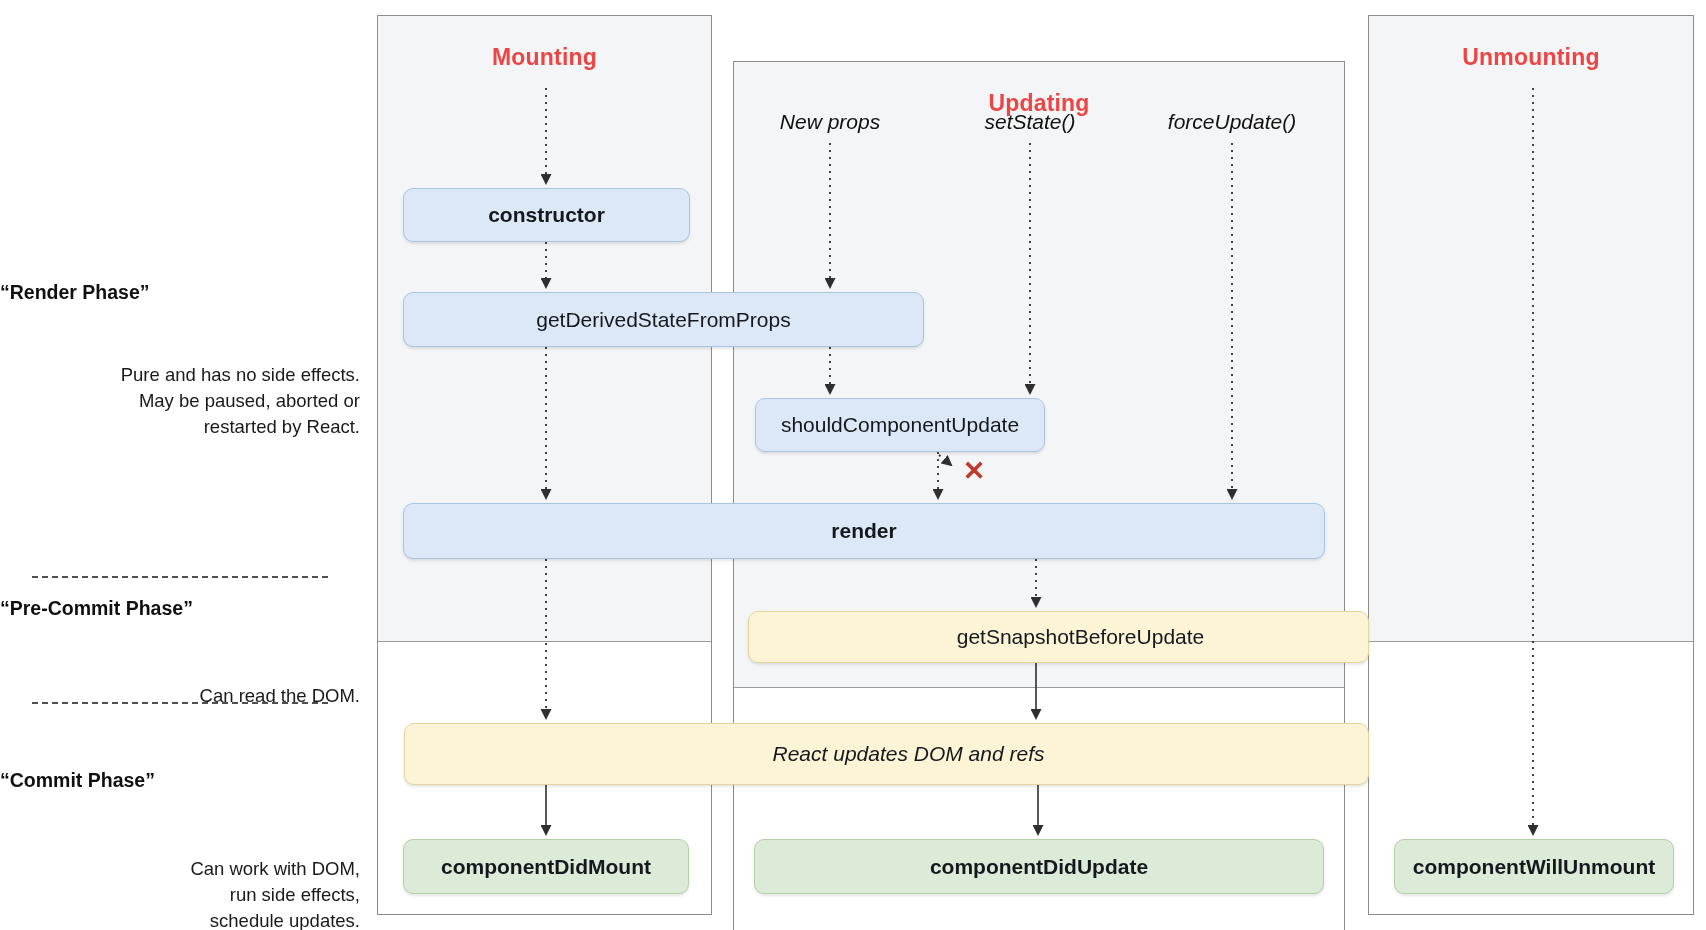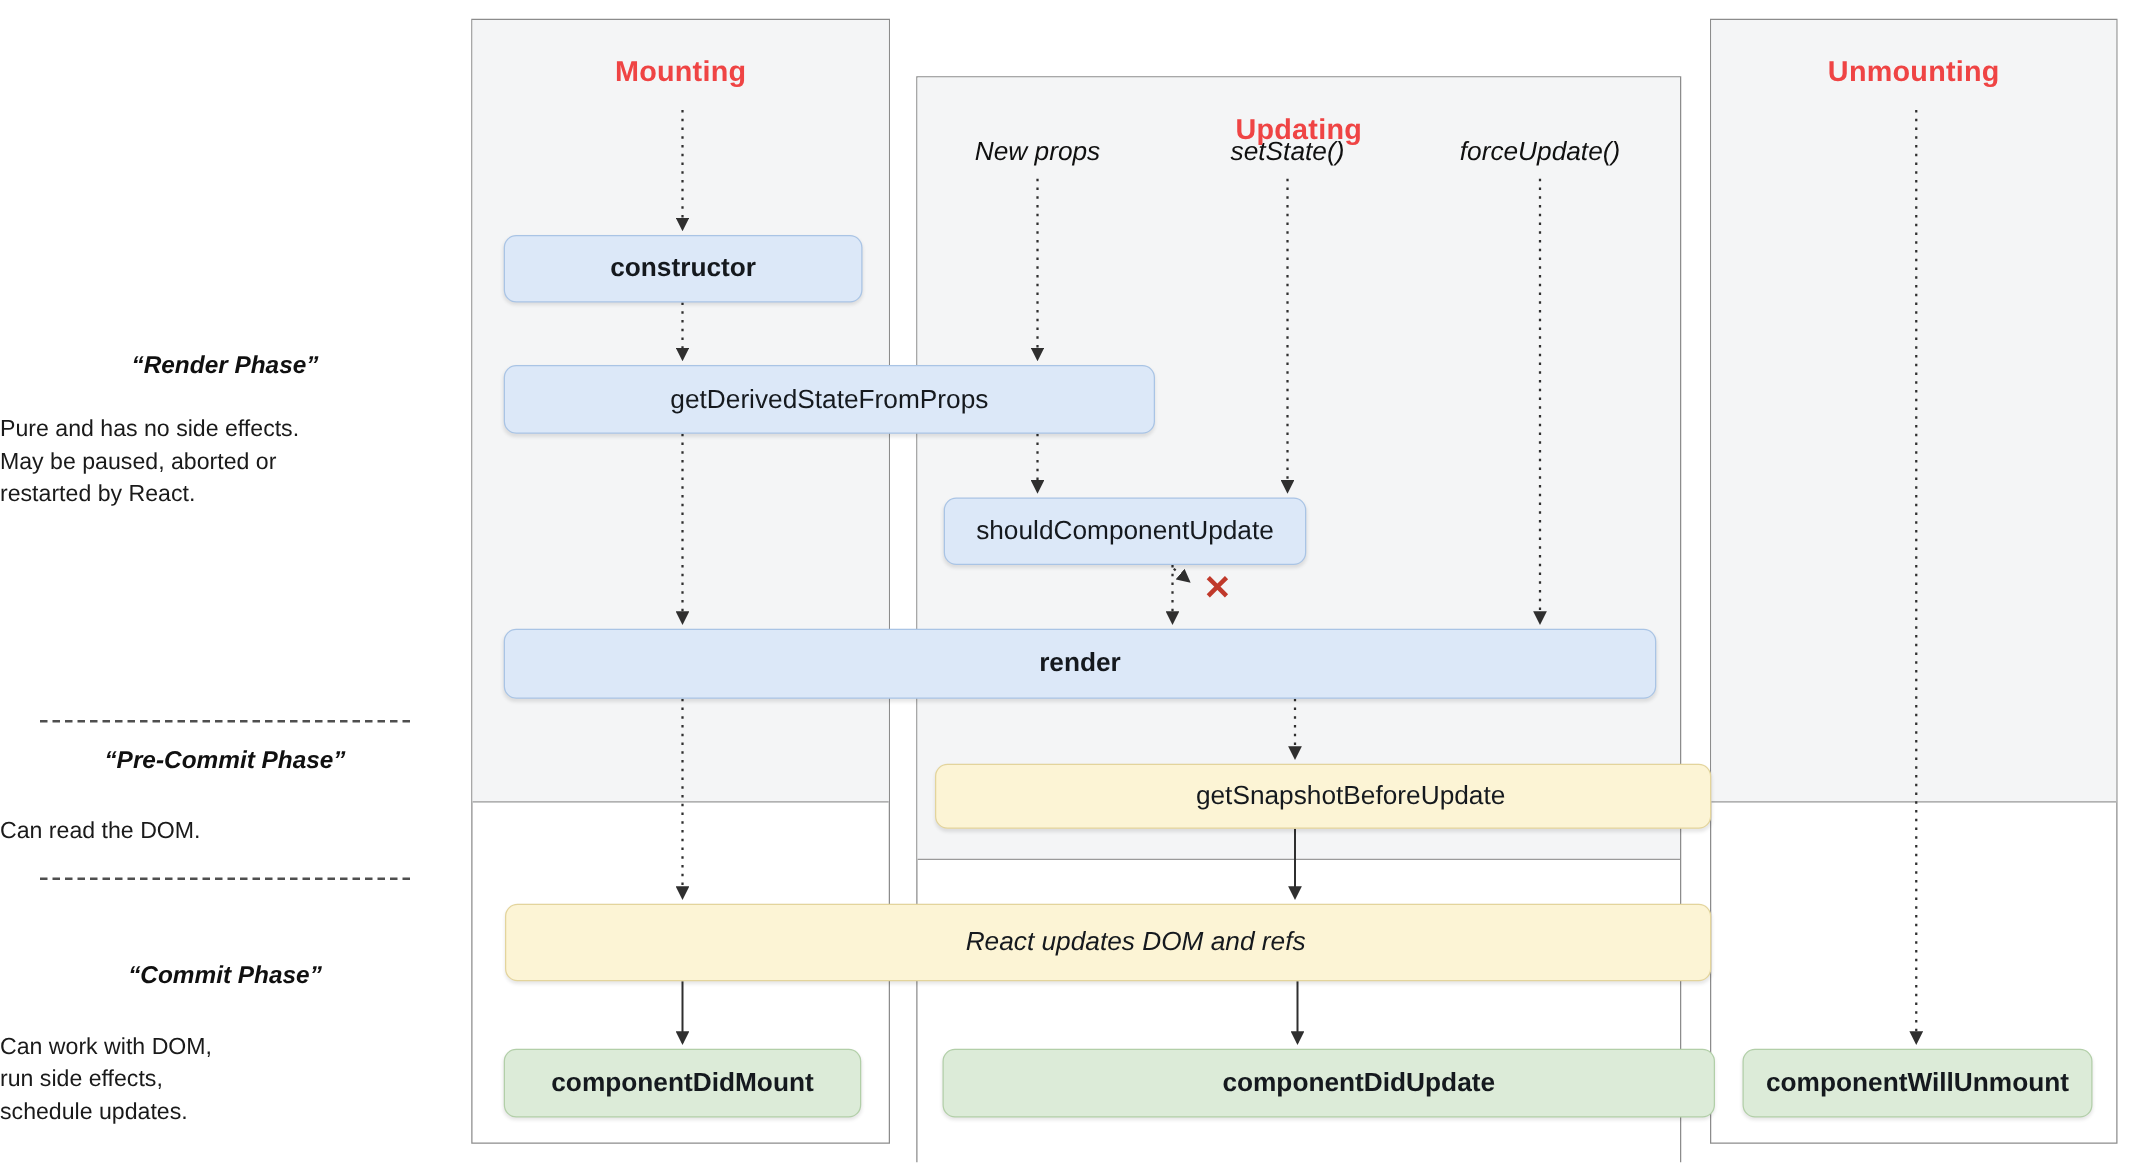--- a/index.html
+++ b/index.html
@@ -10,24 +10,24 @@
   
   .panel{position:absolute; background:#ffffff; border:1.5px solid #8c8c8c; z-index:1;}
   .panel-mounting{left:377px; top:15px; width:333px; height:898px;}
   .panel-updating{left:733px; top:15px; width:610px; height:898px;margin-top:46px;}
   .panel-unmounting{left:1368px; top:15px; width:324px; height:898px;}
   .render-phase-bg{position:absolute; left:0; right:0; top:0; height:625px;
     background:#f4f5f6; border-bottom:1px solid #9a9a9a;}
   .panel-header{position:absolute; top:28px; left:0; width:100%; text-align:center;
     font-size:23px; font-weight:bold; color:#ef4444; letter-spacing:.2px;}
   
-  .side-title{position:absolute; left:0; width:360px; text-align:center;
-    font-weight:bold; font-size:19.5px; color:#101010;font-style:italic;}
-  .side-desc{position:absolute; left:0; width:360px; text-align:left;
-    font-size:18.5px; line-height:26px; color:#1a1a1a; white-space:pre-line;}
+  .side-title{position:absolute; left:0; width:360px; text-align:left;
+    font-weight:bold; font-size:19.5px; color:#101010;}
+  .side-desc{position:absolute; left:0; width:360px; text-align:right;
+    font-size:18.5px; line-height:26px; color:#1a1a1a; white-space:pre-line;margin-top:32px;}
   .side-title-render{top:281px;}
   .side-desc-render{top:330px;}
   .side-title-precommit{top:597px;}
   .side-desc-precommit{top:651px;}
   .side-title-commit{top:769px;}
   .side-desc-commit{top:824px;}
   .separator{position:absolute; left:32px; width:296px; height:0;
     border-top:2px dashed #4f4f4f;}
   .separator-1{top:576px;}
   .separator-2{top:702px;}
@@ -46,21 +46,21 @@
   .box-green{background:#dcebd8; border:1px solid #b2cfa8;}
   .bold{font-weight:bold;}
   .italic{font-style:italic;}
   .box-constructor{left:403px; top:188px; width:285px; height:52px;}
   .box-gdsfp{left:403px; top:292px; width:519px; height:53px;}
   .box-scu{left:755px; top:398px; width:288px; height:52px;}
   .box-render{left:403px; top:503px; width:920px; height:54px;}
   .box-gsbu{left:748px; top:611px; width:575px; height:50px;}
   .box-rudom{left:404px; top:723px; width:919px; height:60px;}
   .box-cdm{left:403px; top:839px; width:284px; height:53px;}
-  .box-cdu{left:754px; top:839px; width:568px; height:53px;padding-left:48px;}
+  .box-cdu{left:754px; top:839px; width:568px; height:53px;}
   .box-cwu{left:1394px; top:839px; width:278px; height:53px;}
   
   .arrows{position:absolute; left:0; top:0; z-index:2; pointer-events:none;}
   .dash{stroke:#2f2f2f; stroke-width:1.8; fill:none; stroke-dasharray:2 5;}
   .sol{stroke:#2f2f2f; stroke-width:1.6; fill:none;}
   
   .skip-x{position:absolute; left:974px; top:471px; transform:translate(-50%,-50%);
     font-size:27px; font-weight:900; color:#c0392b; z-index:4; line-height:1;}
 </style>
 </head>

